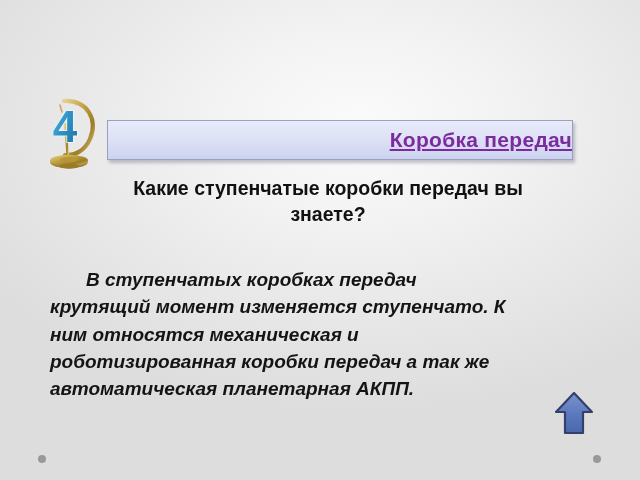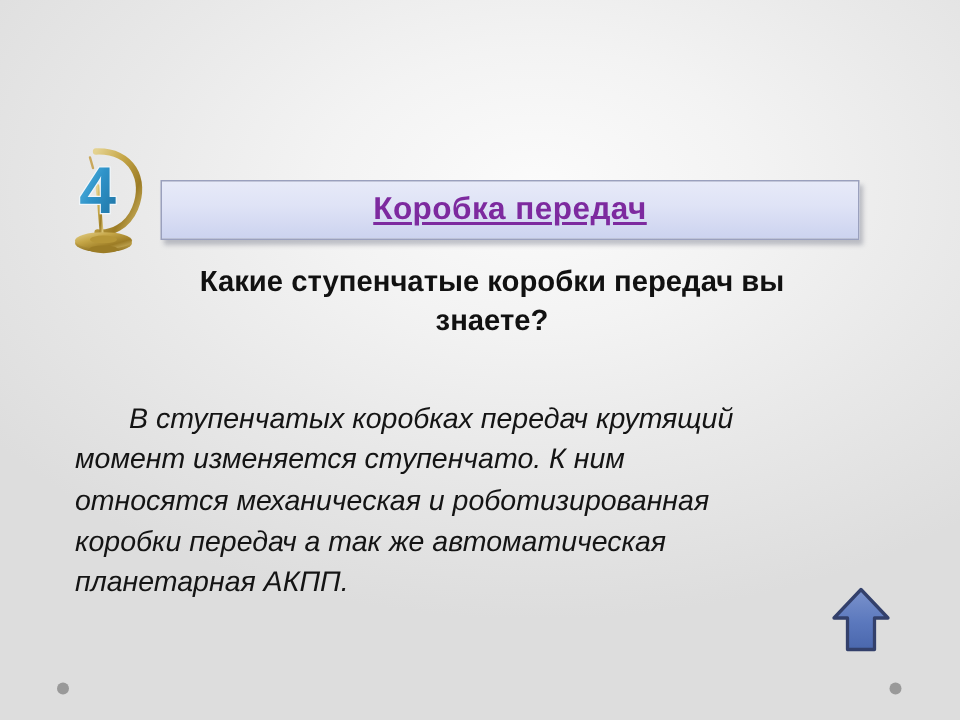--- a/index.html
+++ b/index.html
@@ -42,21 +42,21 @@
     left: 107px;
     top: 120px;
     width: 466px;
     height: 40px;
     box-sizing: border-box;
     border: 1px solid #9aa0bd;
     background: linear-gradient(to bottom, #e7eaf8 0%, #dfe3f6 42%, #ccd3ef 100%);
     box-shadow: 2px 3px 3px rgba(90,95,115,0.35);
     display: flex;
     align-items: center;
-    justify-content: center;
+    justify-content: flex-end;
   }
   #title-text {
     font-size: 21px;
     font-weight: bold;
     color: #7d2a9f;
     text-decoration: underline;
     letter-spacing: 0.3px;
     white-space: nowrap;
   }
 
@@ -73,21 +73,21 @@
     line-height: 1.33;
   }
 
   
   #answer {
     position: absolute;
     left: 50px;
     top: 266px;
     width: 470px;
     font-size: 19px;
-    font-weight: normal;
+    font-weight: bold;
     font-style: italic;
     color: #141414;
     line-height: 1.44;
     text-indent: 36px;
   }
 
   
   #up-arrow {
     position: absolute;
     left: 553px;

